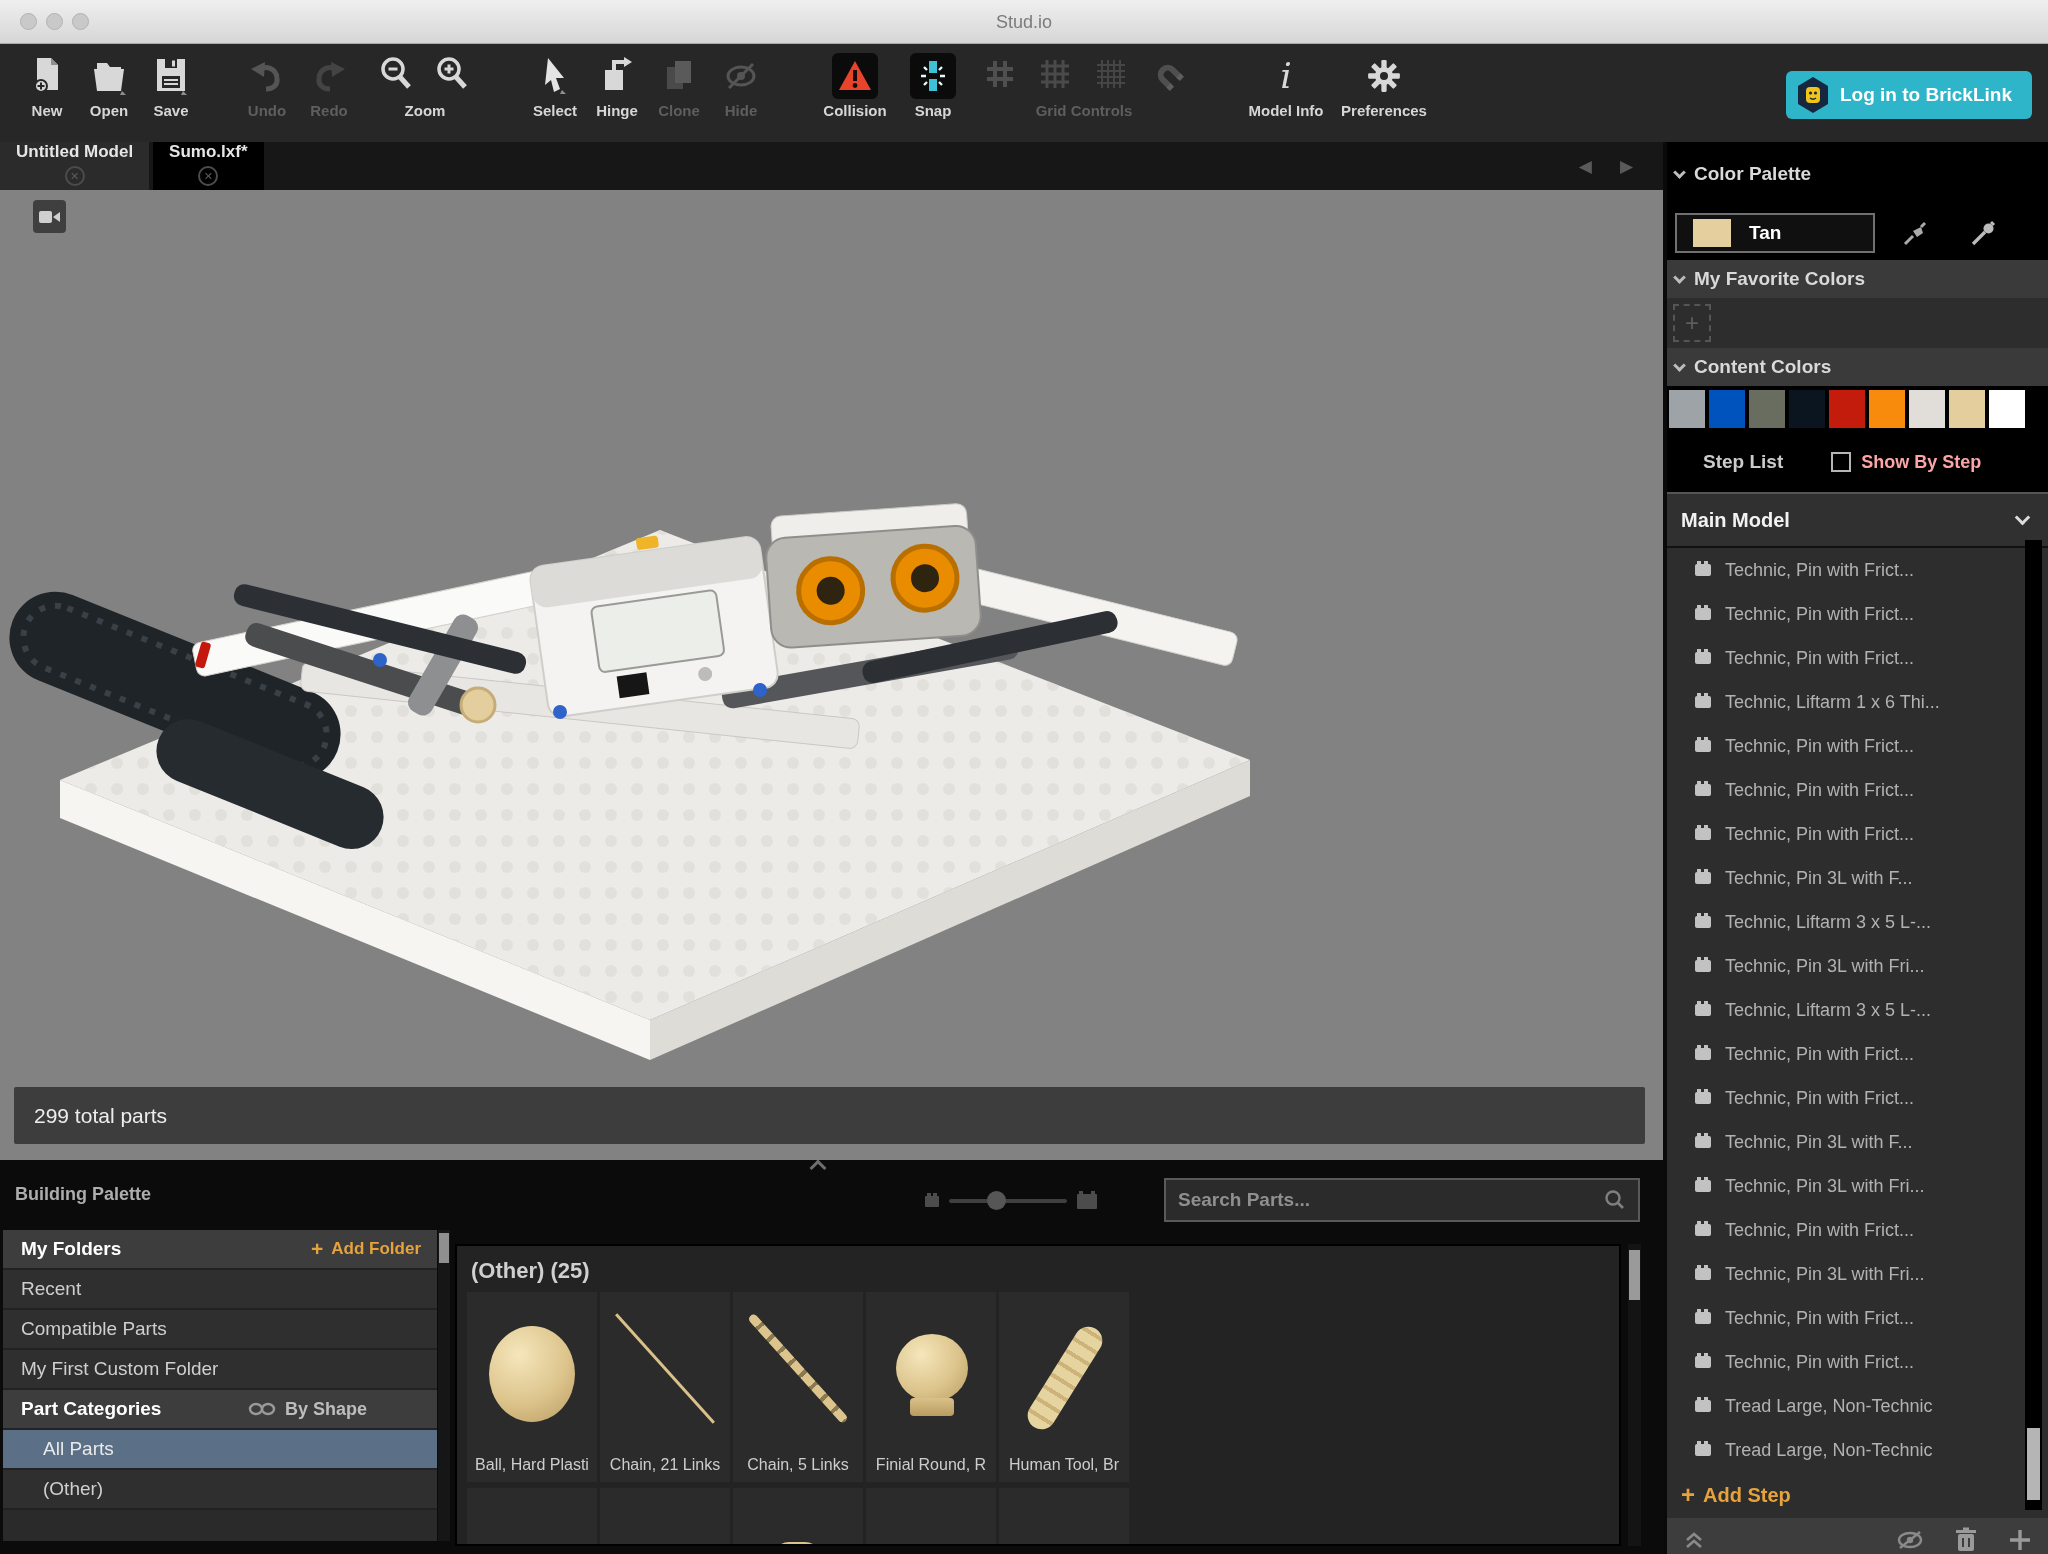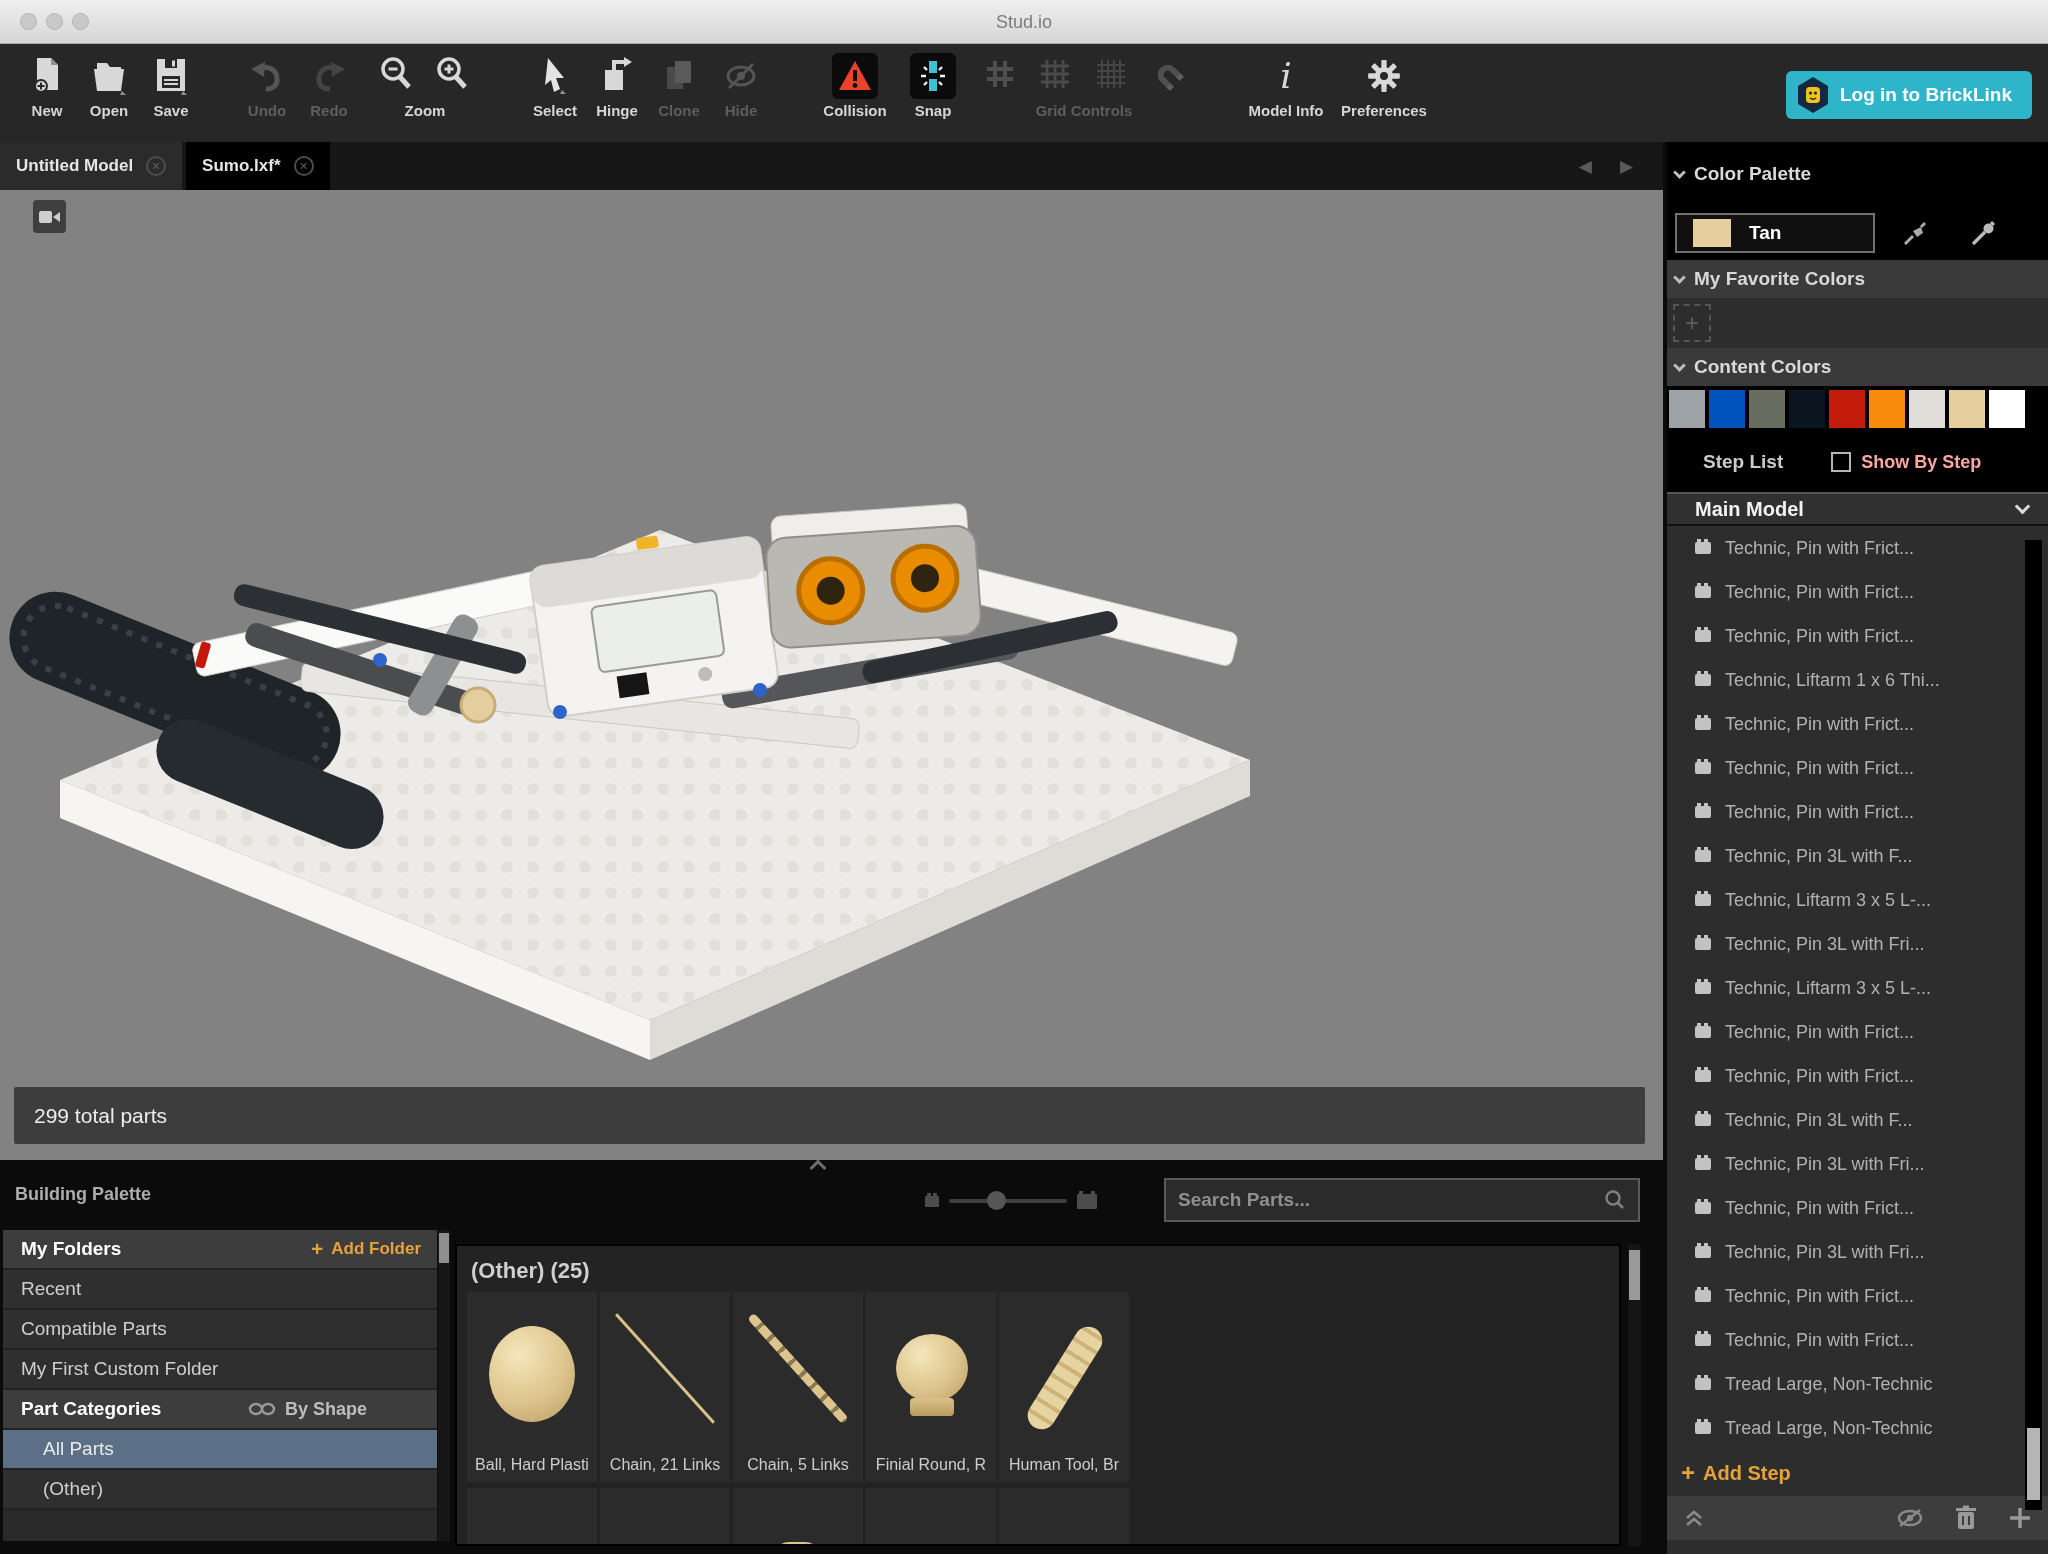--- a/index.html
+++ b/index.html
@@ -26,22 +26,22 @@
   .blackbox { width:46px; height:46px; background:#0b0b0b; border-radius:6px;
     display:flex; align-items:center; justify-content:center; }
   .login-btn { margin-left:auto; margin-top:21px; height:48px; background:#2fb5ca;
     border-radius:6px; display:flex; align-items:center; padding:0 20px 0 10px; gap:10px; cursor:pointer; }
   .login-btn span { color:#fff; font-size:19px; font-weight:700; }
 
   
   .left-region { position:absolute; left:0; top:142px; width:1663px; height:1412px; background:#0b0b0b; }
   .tabbar { position:absolute; left:0; top:0; width:1663px; height:48px; background:#171717;
     display:flex; align-items:stretch; }
-  .tab { display:flex; align-items:center; gap:13px; padding:0 16px; background:#2b2b2b;
-    margin-right:4px; cursor:pointer; }
+  .tab { display:flex; align-items:center; gap:4px; padding:0 16px; background:#2b2b2b;
+    margin-right:4px; cursor:pointer;flex-direction:column; }
   .tab.active { background:#000; }
   .tab-label { font-size:17px; font-weight:700; color:#e6e6e6; white-space:nowrap; }
   .tab-close { width:20px; height:20px; border-radius:50%; border:2px solid #4c4c4c; color:#5c5c5c;
     font-size:11px; display:flex; align-items:center; justify-content:center; }
   .tabnav { margin-left:auto; display:flex; align-items:center; gap:28px; padding-right:30px;
     color:#5a5a5a; font-size:17px; }
 
   
   .viewport { position:absolute; left:0; top:48px; width:1663px; height:970px; background:#828282; overflow:hidden; }
   .cam-btn { position:absolute; left:33px; top:10px; width:33px; height:33px; background:#3f3f3f;
@@ -126,22 +126,22 @@
   .fav-head, .content-head { height:38px; }
   .fav-row { height:50px; background:#2d2d2d; display:flex; align-items:center; padding-left:6px; }
   .add-fav { width:38px; height:38px; border:2px dashed #555; display:flex; align-items:center;
     justify-content:center; color:#5e5e5e; font-size:24px; }
   .swatch-row { height:46px; background:#000; display:flex; align-items:center; gap:4px; padding-left:2px; }
   .swatch { width:36px; height:38px; display:inline-block; }
   .step-row { height:60px; background:#000; display:flex; align-items:center; padding-left:36px; }
   .step-title { font-size:19px; font-weight:700; color:#cbcbcb; }
   .sbs-check { width:20px; height:20px; border:2px solid #b5b5b5; margin-left:48px; margin-right:10px; background:transparent; }
   .sbs-label { font-size:18px; font-weight:700; color:#fca5a5; }
-  .model-dd { height:34px; background:#303030; border-top:2px solid #555; border-bottom:2px solid #111;
-    display:flex; align-items:center; padding:0 20px 0 28px; }
+  .model-dd { height:56px; background:#303030; border-top:2px solid #555; border-bottom:2px solid #111;
+    display:flex; align-items:center; padding:0 20px 0 14px; }
   .model-dd span { font-size:20px; font-weight:700; color:#f2f2f2; }
   .model-dd .dd-chev { margin-left:auto; width:11px; height:11px; border-right:3px solid #dcdcdc;
     border-bottom:3px solid #dcdcdc; transform:rotate(45deg); margin-top:-5px; }
   .plist { position:relative; height:924px; background:#2d2d2d; overflow:hidden; }
   .plist-row { height:44px; display:flex; align-items:center; padding-left:28px; gap:14px; cursor:pointer; }
   .plist-label { font-size:18px; color:#b2b2b2; white-space:nowrap; }
   .brick-ico { position:relative; width:16px; height:12px; background:#c2c2c2; border-radius:2px; flex:0 0 auto; }
   .brick-ico::before, .brick-ico::after { content:""; position:absolute; top:-3px; width:4px; height:3px; background:#c2c2c2; }
   .brick-ico::before { left:2px; } .brick-ico::after { left:9px; }
   .list-gutter { position:absolute; right:6px; top:0; width:17px; height:970px; background:#000; }

